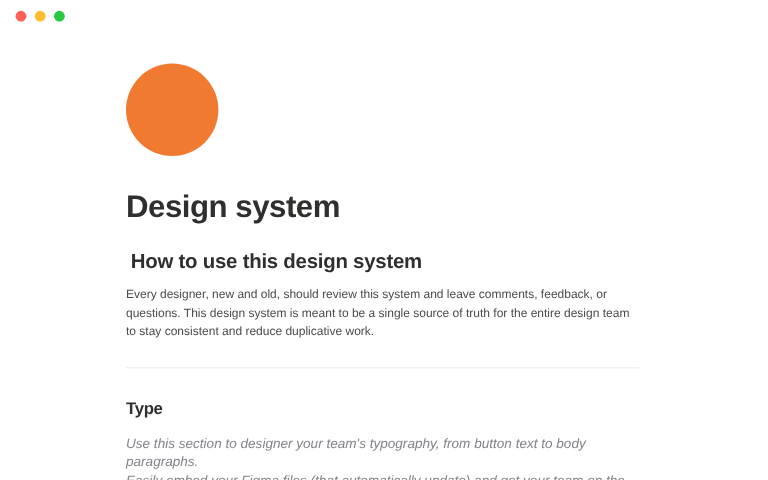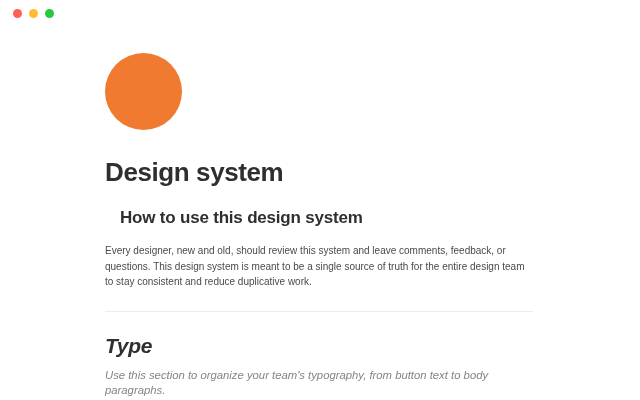--- a/index.html
+++ b/index.html
@@ -71,21 +71,21 @@
     padding: 0;
     font-size: 26px;
     line-height: 30px;
     font-weight: 700;
     letter-spacing: -0.4px;
     color: #2f2f2e;
     margin-top: 27px;
   }
 
   .section-heading {
-    margin: 15px;
+    margin: 4px;
     padding: 0;
     font-size: 17px;
     line-height: 21px;
     font-weight: 700;
     letter-spacing: -0.2px;
     color: #2f2f2e;
     margin-top: 20px;
   }
 
   .body-text {
@@ -102,27 +102,26 @@
     margin: 0;
     border: 0;
     border-top: 1px solid #ededee;
     width: 428px;
     margin-top: 21px;
   }
 
   .type-heading {
     margin: 0;
     padding: 0;
-    font-size: 21px;
+    font-size: 14px;
     line-height: 25px;
     font-weight: 700;
     letter-spacing: -0.3px;
     color: #2f2f2e;
     margin-top: 21px;
-    font-style: italic;
   }
 
   .italic-note {
     margin: 0;
     padding: 0;
     margin-top: 10px;
     font-size: 11.3px;
     line-height: 15.5px;
     font-style: italic;
     color: #83838a;
@@ -151,18 +150,18 @@
 
     <h2 class="section-heading">How to use this design system</h2>
 
     <p class="body-text">Every designer, new and old, should review this system and leave comments, feedback, or questions. This design system is meant to be a single source of truth for the entire design team to stay consistent and reduce duplicative work.</p>
 
     <hr class="divider">
 
     <h2 class="type-heading">Type</h2>
 
     <p class="italic-note">
-      <span class="note-line">Use this section to organize your team's typography, from button text to body paragraphs.</span>
+      <span class="note-line">Use this section to designer your team's typography, from button text to body paragraphs.</span>
       <span class="note-line">Easily embed your Figma files (that automatically update) and get your team on the same page.</span>
     </p>
 
   </div>
 </div>
 
 </body></html>

